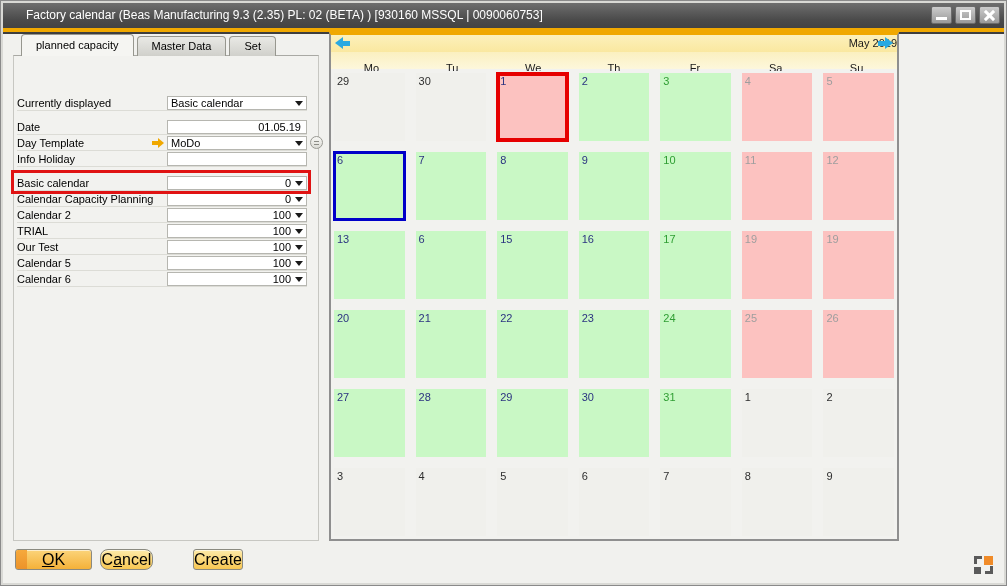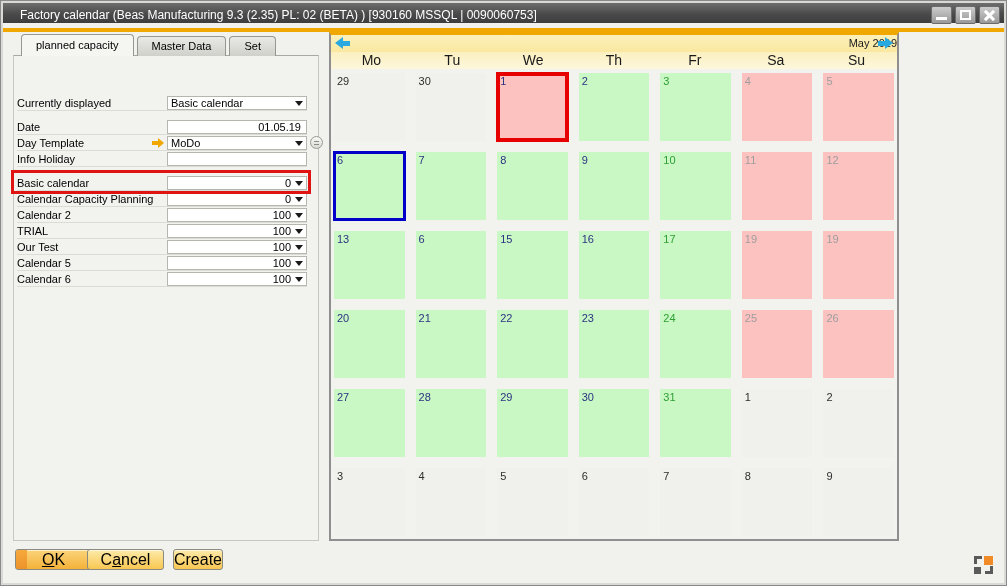--- a/index.html
+++ b/index.html
@@ -8,24 +8,24 @@
   .window {
     position: relative; width: 1007px; height: 586px;
     background: #f1f1ee;
     border: 1px solid #8a8a8a;
     box-shadow: inset 0 0 0 2px #d9d9d5;
     overflow: hidden;
   }
 
   
   .titlebar {
-    position: absolute; top: 2px; left: 2px; right: 2px; height: 20px;
+    position: absolute; top: 2px; left: 2px; right: 2px; height: 31px;
     background: linear-gradient(#6e6e6e, #4a4a4a 55%, #3d3d3d);
     color: #fff; font-size: 12px; line-height: 25px;
-    padding-left: 17px; white-space: nowrap;
+    padding-left: 23px; white-space: nowrap;
   }
   .win-controls { position: absolute; top: 3px; right: 4px; display: flex; }
   .winbtn {
     width: 21px; height: 18px; margin-left: 3px; position: relative;
     border: 1px solid #6b6b6b; border-radius: 2px;
     background: linear-gradient(#cccccc, #999999);
   }
   .winbtn.min::after { content: ""; position: absolute; left: 4px; right: 4px; bottom: 3px; height: 3px; background: #fff; }
   .winbtn.max::after { content: ""; position: absolute; left: 4px; right: 4px; top: 3px; bottom: 3px; border: 2px solid #fff; }
   .winbtn.cls::before, .winbtn.cls::after {
@@ -98,21 +98,21 @@
   .nav-right { right: 4px; }
   .nav-left::before  { content: ""; position: absolute; left: 0; top: 0; border: 6.5px solid transparent; border-right: 8px solid #2aa9e1; border-left: none; }
   .nav-left::after   { content: ""; position: absolute; left: 8px; top: 4px; width: 7px; height: 5px; background: #2aa9e1; }
   .nav-right::before { content: ""; position: absolute; right: 0; top: 0; border: 6.5px solid transparent; border-left: 8px solid #2aa9e1; border-right: none; }
   .nav-right::after  { content: ""; position: absolute; right: 8px; top: 4px; width: 7px; height: 5px; background: #2aa9e1; }
 
   .cal-day-headers {
     height: 17px; display: grid; grid-template-columns: repeat(7, 1fr);
     background: linear-gradient(#fbf0c0, #fdf7dc);
   }
-  .dow { font-size: 14px; text-align: center; line-height: 16px; color: #1a1a1a; }
+  .dow { font-size: 11px; text-align: center; line-height: 16px; color: #1a1a1a; margin-top: 8px; }
 
   .cal-grid {
     position: absolute; top: 36px; left: 1px; right: 1px; bottom: 1px;
     display: grid; grid-template-columns: repeat(7, 1fr); grid-template-rows: repeat(6, 1fr);
     gap: 11px; padding: 2px; background: #f2f2ef;
   }
   .cell { position: relative; }
   .bg-work { background: #c9f8c5; }
   .bg-off  { background: #fcc2c0; }
   .bg-none { background: #f0f0ec; }
@@ -130,22 +130,22 @@
     border: 1px solid #8a8a80; border-radius: 3px;
     background: linear-gradient(#fdeaa9, #f8c752);
     box-shadow: inset 0 1px 0 rgba(255,255,255,.6);
     font-size: 16px; font-family: "Liberation Sans", sans-serif;
     display: flex; align-items: center; justify-content: center;
     overflow: hidden;
   }
   .btn .ul { text-decoration: underline; }
   .btn-ok { left: 14px; width: 77px; background: linear-gradient(#fbd47a, #f4b139); }
   .btn-ok::before { content: ""; position: absolute; left: 0; top: 0; bottom: 0; width: 11px; background: linear-gradient(#f6a93c, #ec932a); }
-  .btn-cancel { left: 86px; width: 77px; }
-  .btn-create { left: 172px; width: 50px; }
+  .btn-cancel { left: 99px; width: 53px; border-radius: 8px; }
+  .btn-create { left: 192px; width: 50px; }
 
   
   .resize { position: absolute; right: 13px; bottom: 11px; width: 19px; height: 18px; }
   .rz { position: absolute; }
   .rz-tl { left: 0; top: 0; width: 8px; height: 8px; border-left: 3px solid #5a5a5a; border-top: 3px solid #5a5a5a; }
   .rz-tr { right: 0; top: 0; width: 9px; height: 9px; background: #f08b28; }
   .rz-bl { left: 0; bottom: 0; width: 7px; height: 7px; background: #5a5a5a; }
   .rz-br { right: 0; bottom: 0; width: 8px; height: 8px; border-right: 3px solid #5a5a5a; border-bottom: 3px solid #5a5a5a; }
 </style>
 </head>

